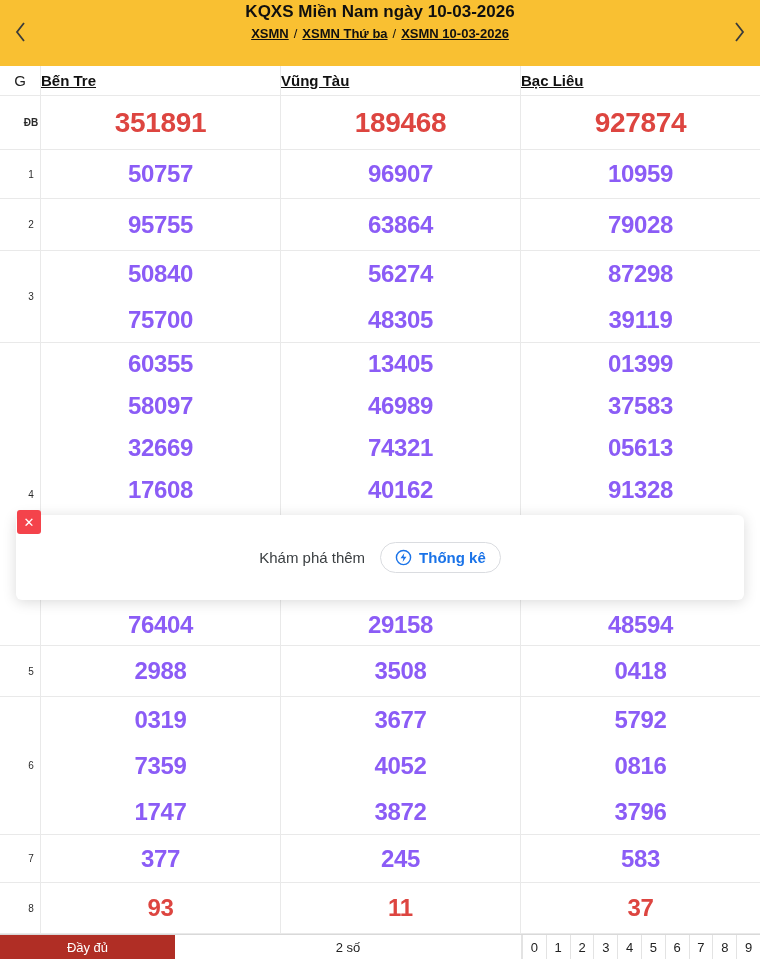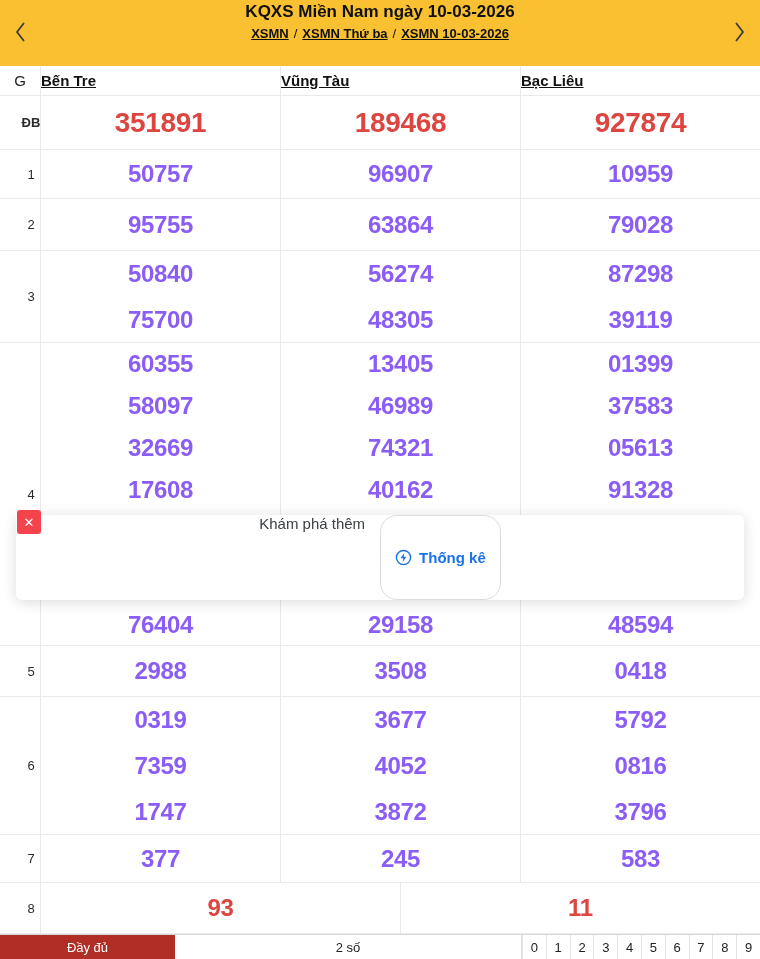--- a/index.html
+++ b/index.html
@@ -26,39 +26,39 @@
   .crumb-sep{margin:0 5px;font-weight:normal;}
   .nav-btn{position:absolute;top:17px;width:34px;height:32px;background:transparent;border:none;
     display:flex;align-items:center;justify-content:center;cursor:pointer;}
   .nav-btn.prev{left:4px;} .nav-btn.next{right:4px;}
   
   .thead{display:flex;height:30px;border-bottom:1px solid var(--border);align-items:center;}
   .corner{width:40px;text-align:center;font-size:15px;color:#222;}
   .th{flex:1;font-size:15px;font-weight:bold;text-decoration:underline;
       border-left:1px solid var(--border);height:100%;line-height:30px;cursor:pointer;color:#111;}
   .trow{display:flex;border-bottom:1px solid var(--border);}
-  .rlabel{width:40px;display:flex;align-items:center;justify-content:center;font-size:13px;color:#2b2b2b;padding-left:22px;}
+  .rlabel{width:40px;display:flex;align-items:center;justify-content:center;font-size:10px;color:#2b2b2b;padding-left:22px;}
   .cell{flex:1;border-left:1px solid var(--border);display:flex;flex-direction:column;
         justify-content:center;align-items:center;}
   .num{font-weight:bold;font-size:24px;color:#8b5cf6;line-height:42px;letter-spacing:-.3px;}
   .trow.red .num{color:var(--red);}
   .trow[data-row="ĐB"]{height:54px;} .trow[data-row="ĐB"] .rlabel{font-weight:bold;}
   .trow[data-row="ĐB"] .num{font-size:28px;}
   .trow[data-row="1"]{height:49px;}
   .trow[data-row="2"]{height:52px;}
   .trow[data-row="3"]{height:92px;} .trow[data-row="3"] .num{line-height:46px;}
   .trow[data-row="4"]{height:303px;}
   .trow[data-row="4"] .num:nth-child(5){margin-top:93px;}
   .trow[data-row="5"]{height:51px;}
   .trow[data-row="6"]{height:138px;} .trow[data-row="6"] .num{line-height:46px;}
   .trow[data-row="7"]{height:48px;}
   .trow[data-row="8"]{height:51px;}
   
   .overlay-panel{position:absolute;left:16px;right:16px;top:515px;height:85px;background:#fff;
-    border-radius:6px;box-shadow:0 2px 14px rgba(0,0,0,.15);display:flex;
+    border-radius:6px;box-shadow:0 2px 14px rgba(0,0,0,.15);display:flex;align-items:center;
     justify-content:center;gap:15px;z-index:5;}
   .overlay-close{position:absolute;left:17px;top:510px;width:24px;height:24px;z-index:6;
     background:var(--close-red);color:#fff;border:none;border-radius:3px;font-size:13px;
     display:flex;align-items:center;justify-content:center;cursor:pointer;line-height:1;}
   .prompt{font-size:15px;color:#3c4043;}
   .stats-btn{display:inline-flex;align-items:center;gap:7px;border:1px solid #dadce0;
     border-radius:17px;padding:6px 14px;background:#fff;color:var(--blue);
     font-size:15px;font-weight:bold;cursor:pointer;font-family:inherit;}
   
   .footer{position:absolute;left:0;right:0;bottom:0;height:25px;display:flex;background:#fff;
@@ -220,20 +220,23 @@
       </div>
     </div>
     <div class="trow red" data-row="8">
       <div class="rlabel">8</div>
       <div class="cell">
         <div class="num">93</div>
       </div>
       <div class="cell">
         <div class="num">11</div>
       </div>
+      <div class="cell">
+        <div class="num">37</div>
+      </div>
     </div>
   </div>
 
 <button class="overlay-close">✕</button>
 <div class="overlay-panel">
   <span class="prompt">Khám phá thêm</span>
   <button class="stats-btn">
     <span style="display:inline-flex;">
       <svg width="17" height="17" viewBox="0 0 24 24">
           <circle cx="12" cy="12" r="10" fill="none" stroke="#1a73e8" stroke-width="2"></circle>

